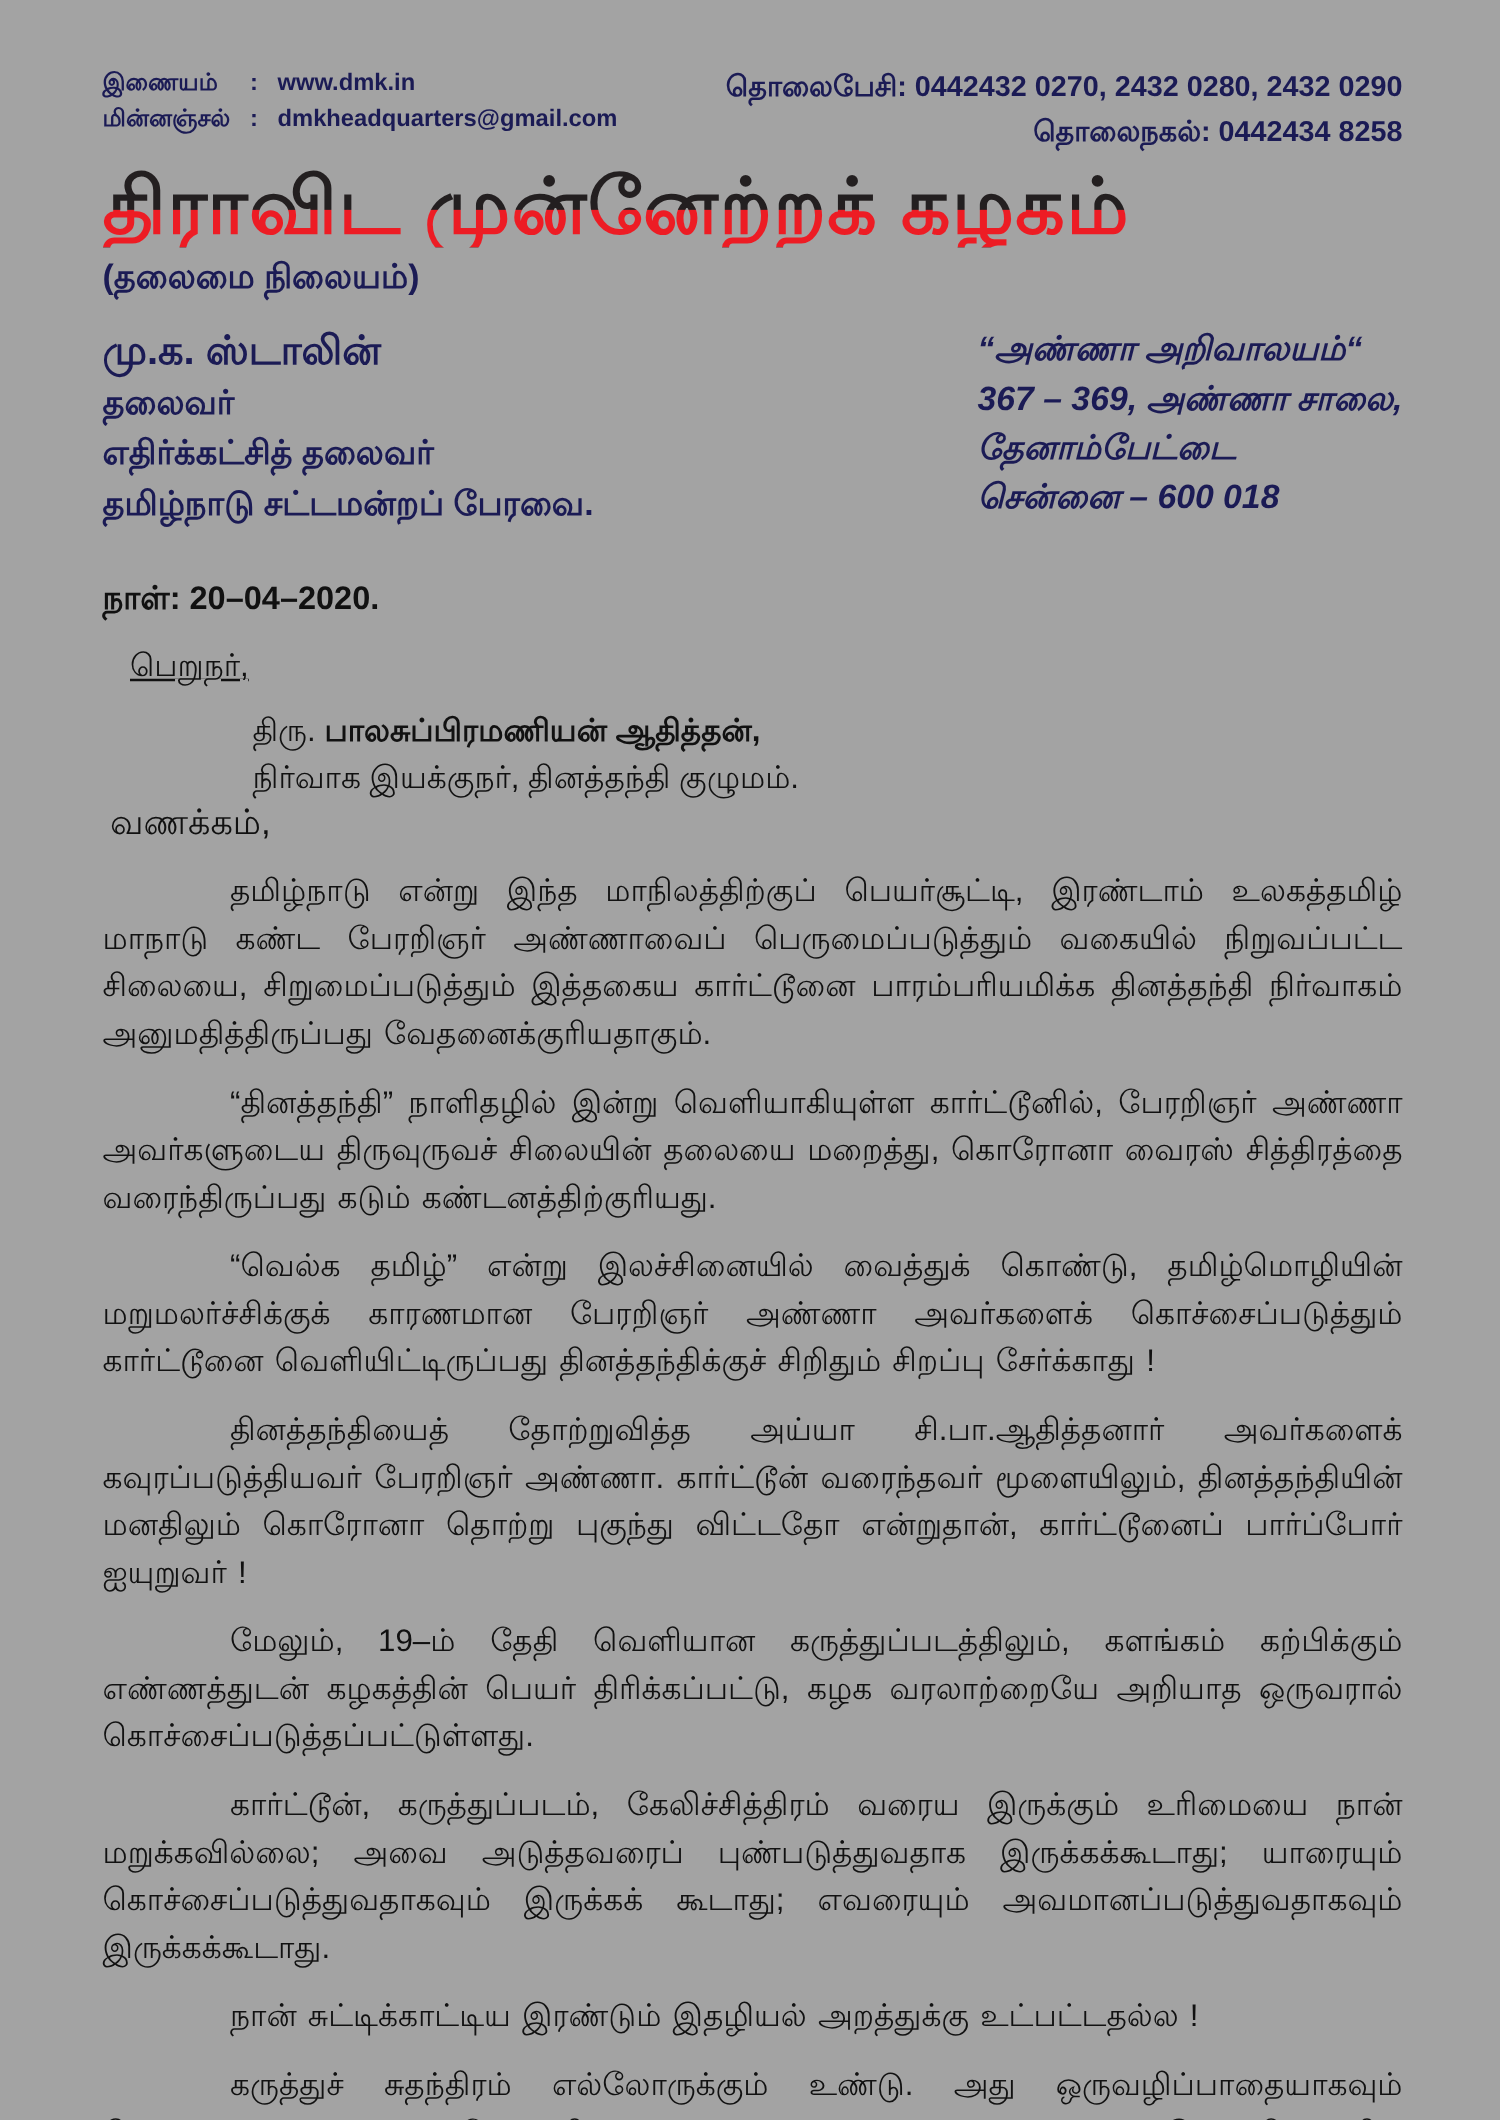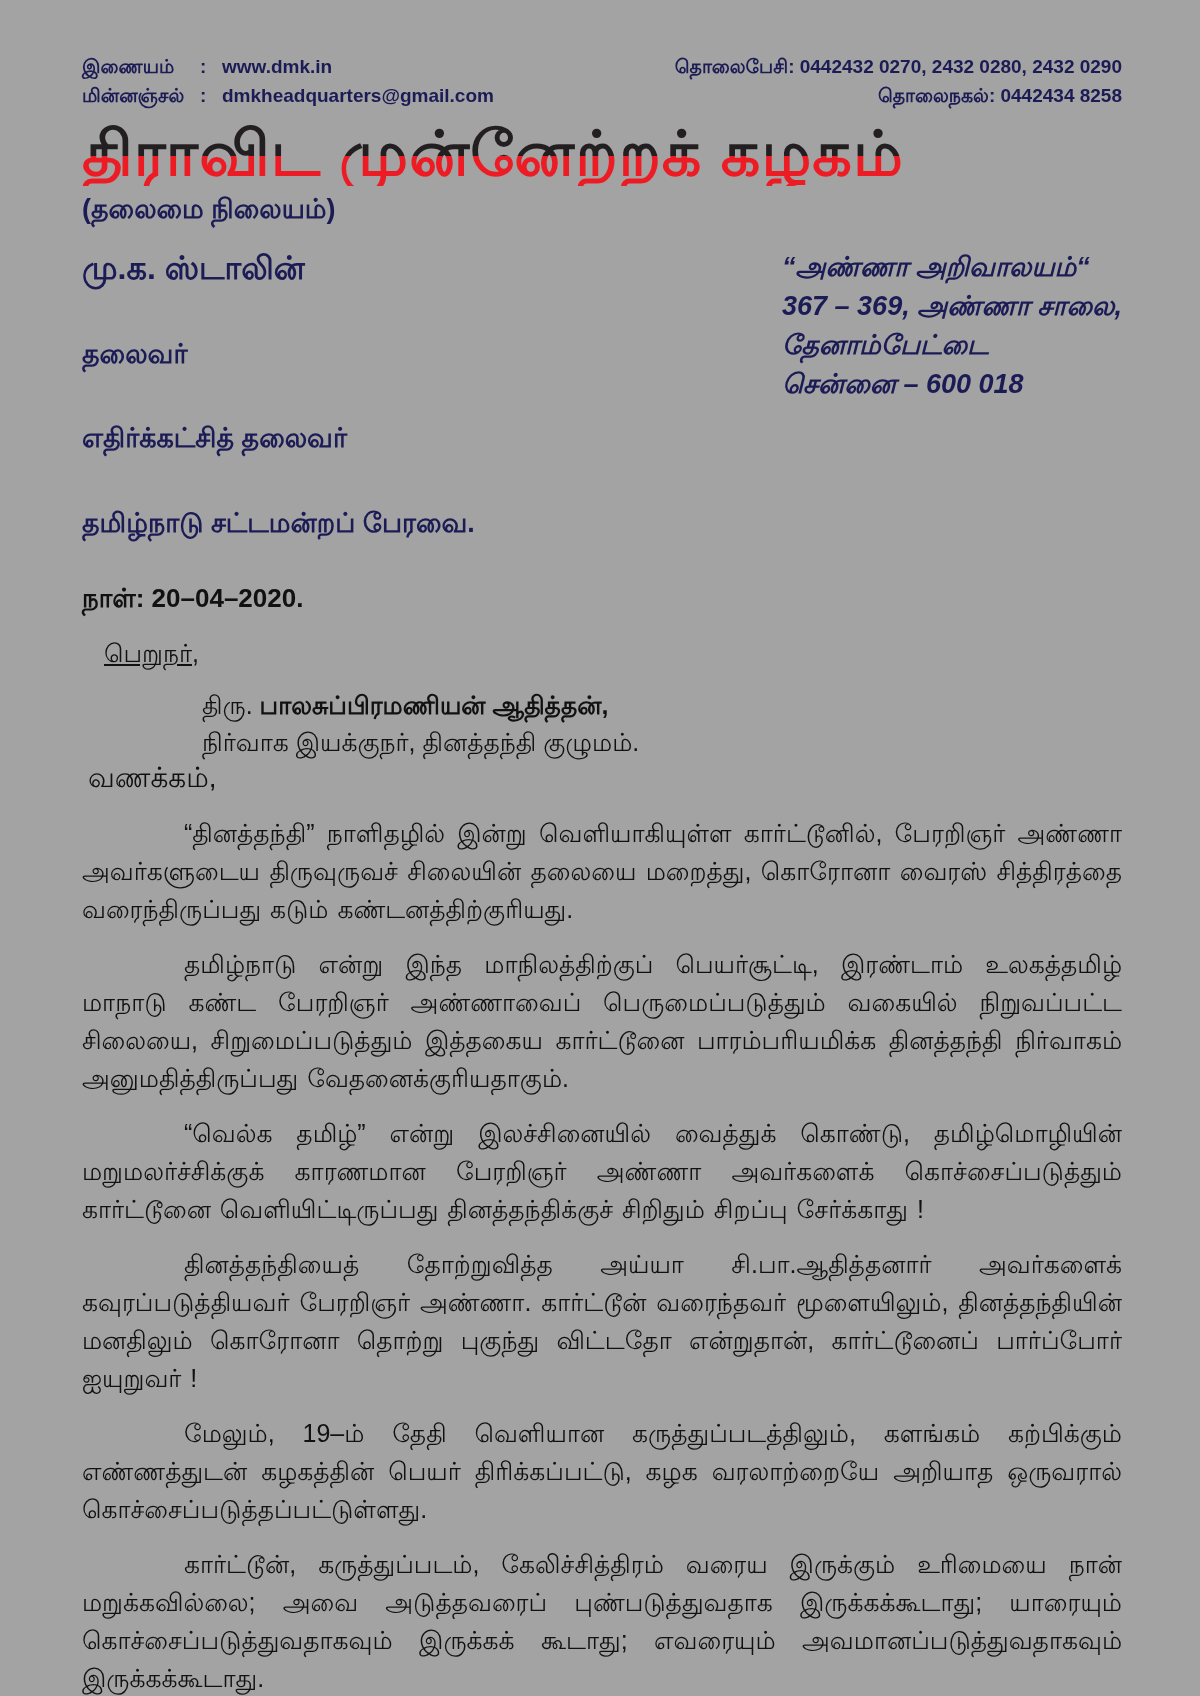--- a/index.html
+++ b/index.html
@@ -9,41 +9,41 @@
     position:relative; width:1200px; height:1696px; margin:0 auto;
     background:#a3a3a3; padding:52px 78px 40px 82px; overflow:hidden;
     color:#1a1a1a;
   }
   
   .contact-row { display:flex; justify-content:space-between; align-items:flex-start; }
   .contact-left { font-size:19px; font-weight:bold; color:#1b1b55; line-height:1.55; }
   .contact-left .row { display:flex; }
   .contact-left .lbl { width:118px; display:inline-block; }
   .contact-left .colon { width:22px; display:inline-block; }
-  .contact-right { font-size:19px; font-weight:bold; color:#1b1b55; text-align:right; line-height:1.55; }
+  .contact-right { font-size:23px; font-weight:bold; color:#1b1b55; text-align:right; line-height:1.55; }
   
   .masthead { margin-top:10px; }
   .masthead-title {
     display:inline-block; font-size:62px; font-weight:bold; letter-spacing:1px;
     color:#ed1c24;
     line-height:1.05;
   }
   @supports ((-webkit-background-clip:text) or (background-clip:text)) {
     .masthead-title {
       background:linear-gradient(180deg,#231f20 0%,#231f20 54%,#ed1c24 54%,#ed1c24 100%);
       -webkit-background-clip:text; background-clip:text;
       color:transparent; -webkit-text-fill-color:transparent;
     }
   }
   .masthead-sub { font-size:27px; font-weight:bold; color:#1b1b55; margin-top:8px; }
   
   .info-row { display:flex; justify-content:space-between; margin-top:20px; }
   .sender { color:#1b1b55; font-weight:bold; }
   .sender-name { font-size:32px; line-height:1.3; }
-  .sender-line { font-size:27px; line-height:1.5;margin-top:44px; }
+  .sender-line { font-size:27px; line-height:1.5; }
   .office { color:#1b1b55; font-weight:bold; text-align:left; font-size:27px; line-height:1.45;font-style:italic; }
   
   .date-line { text-align:left; font-size:26px; font-weight:bold; color:#111; margin-top:40px; }
   
   .recipient { margin-top:18px; font-size:25px; line-height:1.5; color:#111; }
   .recipient-to { margin-left:22px;text-decoration:underline; }
   .recipient-name { margin-left:120px; margin-top:14px; }
   .recipient-name b { font-weight:bold; }
   .recipient-role { margin-left:120px; }
   
@@ -103,22 +103,22 @@
     <div class="recipient-to">பெறுநர்,</div>
     <div class="recipient-name">
       <span>திரு. </span><b>பாலசுப்பிரமணியன் ஆதித்தன்,</b>
     </div>
     <div class="recipient-role">நிர்வாக இயக்குநர், தினத்தந்தி குழுமம்.</div>
   </div>
 
   <div class="greeting">வணக்கம்,</div>
 
   <div class="body-text">
+    <p>தமிழ்நாடு என்று இந்த மாநிலத்திற்குப் பெயர்சூட்டி, இரண்டாம் உலகத்தமிழ் மாநாடு கண்ட பேரறிஞர் அண்ணாவைப் பெருமைப்படுத்தும் வகையில் நிறுவப்பட்ட சிலையை, சிறுமைப்படுத்தும் இத்தகைய கார்ட்டூனை பாரம்பரியமிக்க தினத்தந்தி நிர்வாகம் அனுமதித்திருப்பது வேதனைக்குரியதாகும்.</p>
     <p>“தினத்தந்தி” நாளிதழில் இன்று வெளியாகியுள்ள கார்ட்டூனில், பேரறிஞர் அண்ணா அவர்களுடைய திருவுருவச் சிலையின் தலையை மறைத்து, கொரோனா வைரஸ் சித்திரத்தை வரைந்திருப்பது கடும் கண்டனத்திற்குரியது.</p>
-    <p>தமிழ்நாடு என்று இந்த மாநிலத்திற்குப் பெயர்சூட்டி, இரண்டாம் உலகத்தமிழ் மாநாடு கண்ட பேரறிஞர் அண்ணாவைப் பெருமைப்படுத்தும் வகையில் நிறுவப்பட்ட சிலையை, சிறுமைப்படுத்தும் இத்தகைய கார்ட்டூனை பாரம்பரியமிக்க தினத்தந்தி நிர்வாகம் அனுமதித்திருப்பது வேதனைக்குரியதாகும்.</p>
     <p>“வெல்க தமிழ்” என்று இலச்சினையில் வைத்துக் கொண்டு, தமிழ்மொழியின் மறுமலர்ச்சிக்குக் காரணமான பேரறிஞர் அண்ணா அவர்களைக் கொச்சைப்படுத்தும் கார்ட்டூனை வெளியிட்டிருப்பது தினத்தந்திக்குச் சிறிதும் சிறப்பு சேர்க்காது !</p>
     <p>தினத்தந்தியைத் தோற்றுவித்த அய்யா சி.பா.ஆதித்தனார் அவர்களைக் கவுரப்படுத்தியவர் பேரறிஞர் அண்ணா. கார்ட்டூன் வரைந்தவர் மூளையிலும், தினத்தந்தியின் மனதிலும் கொரோனா தொற்று புகுந்து விட்டதோ என்றுதான், கார்ட்டூனைப் பார்ப்போர் ஐயுறுவர் !</p>
     <p>மேலும், 19–ம் தேதி வெளியான கருத்துப்படத்திலும், களங்கம் கற்பிக்கும் எண்ணத்துடன் கழகத்தின் பெயர் திரிக்கப்பட்டு, கழக வரலாற்றையே அறியாத ஒருவரால் கொச்சைப்படுத்தப்பட்டுள்ளது.</p>
     <p>கார்ட்டூன், கருத்துப்படம், கேலிச்சித்திரம் வரைய இருக்கும் உரிமையை நான் மறுக்கவில்லை; அவை அடுத்தவரைப் புண்படுத்துவதாக இருக்கக்கூடாது; யாரையும் கொச்சைப்படுத்துவதாகவும் இருக்கக் கூடாது; எவரையும் அவமானப்படுத்துவதாகவும் இருக்கக்கூடாது.</p>
     <p>நான் சுட்டிக்காட்டிய இரண்டும் இதழியல் அறத்துக்கு உட்பட்டதல்ல !</p>
     <p>கருத்துச் சுதந்திரம் எல்லோருக்கும் உண்டு. அது ஒருவழிப்பாதையாகவும் பொறுப்பற்றதனமாகவும் போய்விடக் கூடாது. சம்பந்தப்பட்ட அனைவரும் இதை நினைவில் கொண்டு, இதழியல் பண்பாட்டினைப் பாதுகாத்திட வேண்டும் என விரும்புகிறேன்.</p>
   </div>
 
 </div>
 

